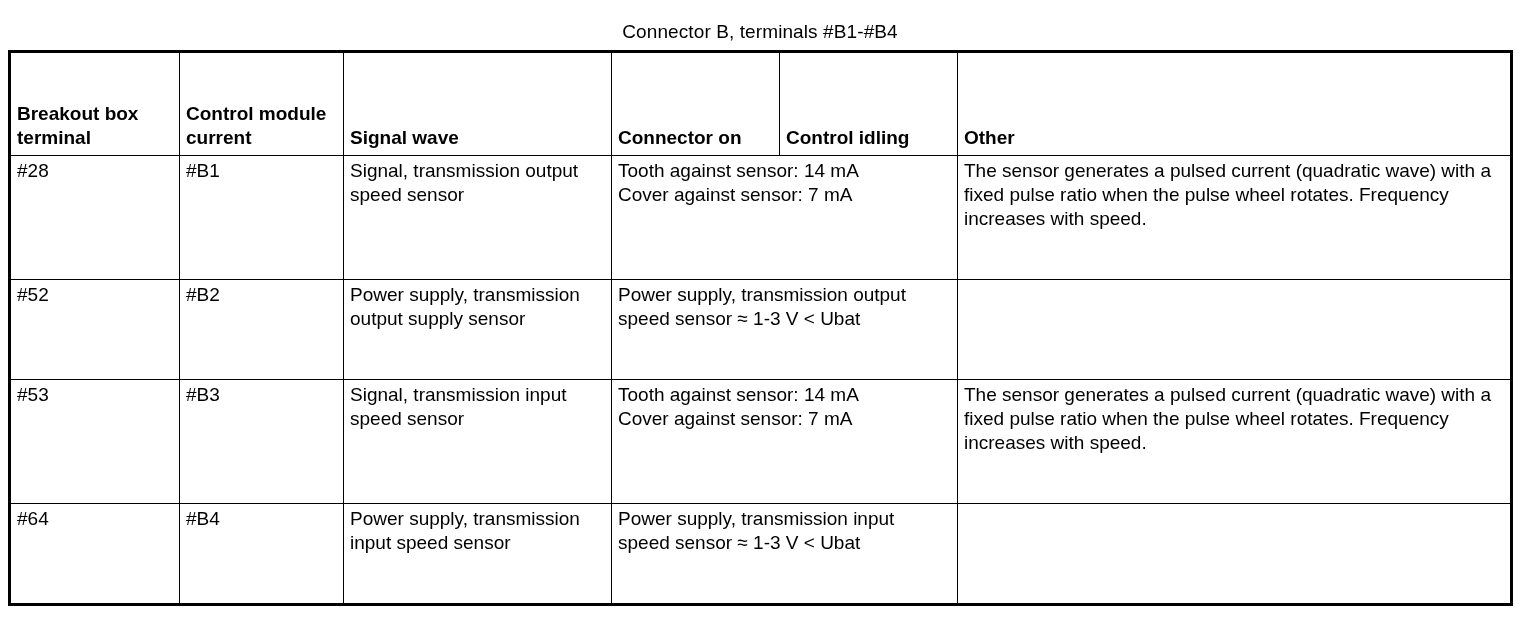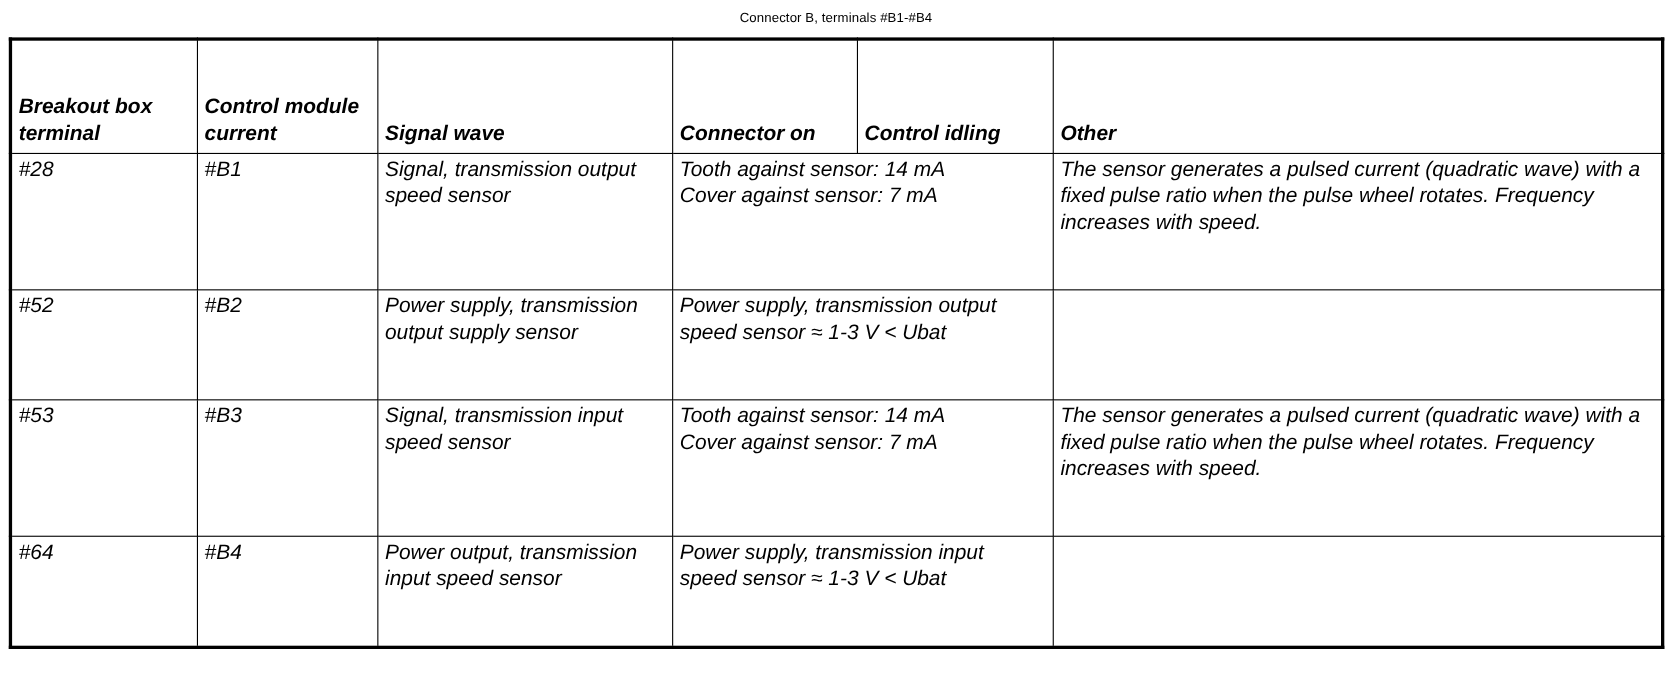--- a/index.html
+++ b/index.html
@@ -15,30 +15,29 @@
     overflow: hidden;
   }
   .page {
     position: relative;
     width: 1520px;
     height: 624px;
     box-sizing: border-box;
   }
   .caption {
     text-align: center;
-    font-size: 12px;
+    font-size: 19px;
     line-height: 22px;
-    padding-top: 5px;
+    padding-top: 21px;
     padding-bottom: 7px;
     color: #000;
     letter-spacing: 0.1px;
   }
   .table-wrap {
     margin: 0 3px 0 8px;
-    font-style: italic;
   }
   table.spec {
     border-collapse: collapse;
     table-layout: fixed;
     width: 1500px;
     border: 3px solid #000;
     background: #fff;
   }
   table.spec td, table.spec th {
     border: 1px solid #000;
@@ -128,21 +127,21 @@
           <td colspan="2" class="cell-lines">
             <span>Tooth against sensor: 14 mA</span>
             <span>Cover against sensor: 7 mA</span>
           </td>
           <td>The sensor generates a pulsed current (quadratic wave) with a fixed pulse ratio when the pulse wheel rotates. Frequency increases with speed.</td>
         </tr>
 
         <tr class="r-last">
           <td>#64</td>
           <td>#B4</td>
-          <td>Power output, transmission input speed sensor</td>
+          <td>Power supply, transmission input speed sensor</td>
           <td colspan="2" class="cell-lines">
             <span>Power supply, transmission input speed sensor ≈ 1-3 V &lt; Ubat</span>
           </td>
           <td class="empty-cell"></td>
         </tr>
 
       </tbody>
     </table>
   </div>
 

